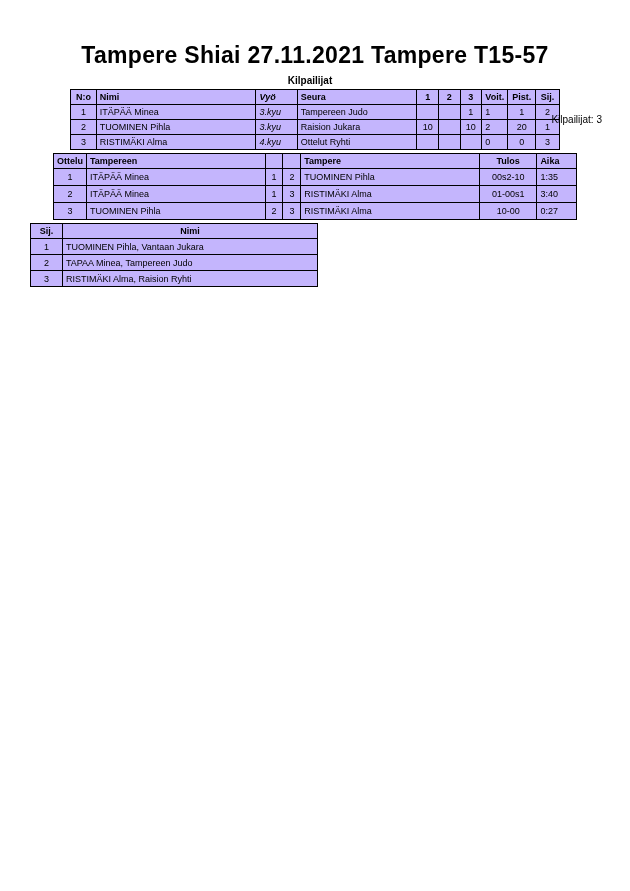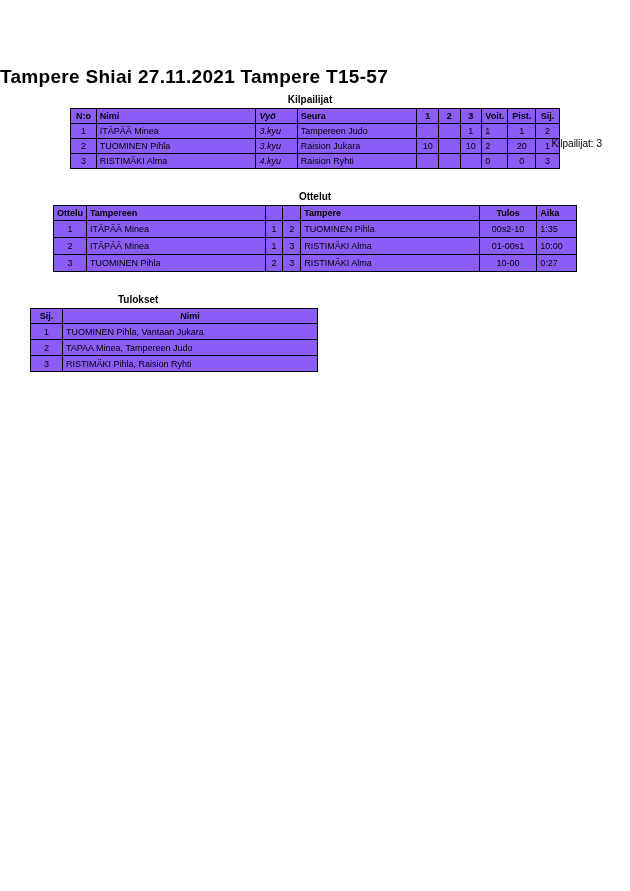--- a/index.html
+++ b/index.html
@@ -14,25 +14,25 @@
     color: #000000;
     position: relative;
     overflow: hidden;
   }
   .page {
     position: relative;
     width: 630px;
     height: 891px;
   }
   .title {
-    text-align: left;
-    font-size: 19px;
+    text-align: center;
+    font-size: 23px;
     font-weight: bold;
     letter-spacing: 0.3px;
-    margin-top: 66px;
+    margin-top: 42px;
   }
   .section-heading {
     text-align: center;
     font-size: 10px;
     font-weight: bold;
     margin-top: 6px;
   }
   .heading-kilpailijat {
     margin-left: -10px;
   }
@@ -47,21 +47,21 @@
   .count-note {
     position: absolute;
     right: 28px;
     top: 72px;
     font-size: 10px;
   }
 
   table {
     border-collapse: collapse;
     font-size: 9px;
-    background: #8b5cf6;
+    background: #c4b5fd;
     padding-left: 28px;
   }
   table td, table th {
     border: 1px solid #000000;
     padding: 1px 3px;
     font-weight: normal;
     line-height: 12px;
     height: 14px;
     box-sizing: border-box;
     white-space: nowrap;
@@ -159,32 +159,31 @@
         <td class="c-m"></td>
         <td class="c-m">10</td>
         <td class="c-vo">2</td>
         <td class="c-pi">20</td>
         <td class="c-si">1</td>
       </tr>
       <tr>
         <td class="c-no">3</td>
         <td class="c-name">RISTIMÄKI Alma</td>
         <td class="c-belt">4.kyu</td>
-        <td class="c-club">Raision Ryhti</td>
+        <td class="c-club">Ottelut Ryhti</td>
         <td class="c-m"></td>
         <td class="c-m"></td>
         <td class="c-m"></td>
         <td class="c-vo">0</td>
         <td class="c-pi">0</td>
         <td class="c-si">3</td>
       </tr>
     </tbody>
   </table>
 
-  <div class="section-heading heading-ottelut">Ottelut</div>
 
   <table class="tbl-matches">
     <thead>
       <tr>
         <th class="m-no">Ottelu</th>
         <th class="m-white">Tampereen</th>
         <th class="m-wn"></th>
         <th class="m-bn"></th>
         <th class="m-blue">Tampere</th>
         <th class="m-result">Tulos</th>
@@ -201,52 +200,51 @@
         <td class="m-result">00s2-10</td>
         <td class="m-time">1:35</td>
       </tr>
       <tr>
         <td class="m-no">2</td>
         <td class="m-white">ITÄPÄÄ Minea</td>
         <td class="m-wn">1</td>
         <td class="m-bn">3</td>
         <td class="m-blue">RISTIMÄKI Alma</td>
         <td class="m-result">01-00s1</td>
-        <td class="m-time">10:00</td>
+        <td class="m-time">3:40</td>
       </tr>
       <tr>
         <td class="m-no">3</td>
         <td class="m-white">TUOMINEN Pihla</td>
         <td class="m-wn">2</td>
         <td class="m-bn">3</td>
         <td class="m-blue">RISTIMÄKI Alma</td>
         <td class="m-result">10-00</td>
         <td class="m-time">0:27</td>
       </tr>
     </tbody>
   </table>
 
-  <div class="section-heading heading-tulokset">Tulokset</div>
 
   <table class="tbl-results">
     <thead>
       <tr>
         <th class="r-pos">Sij.</th>
         <th class="r-name">Nimi</th>
       </tr>
     </thead>
     <tbody>
       <tr>
         <td class="r-pos">1</td>
         <td class="r-name">TUOMINEN Pihla, Vantaan Jukara</td>
       </tr>
       <tr>
         <td class="r-pos">2</td>
         <td class="r-name">TAPAA Minea, Tampereen Judo</td>
       </tr>
       <tr>
         <td class="r-pos">3</td>
-        <td class="r-name">RISTIMÄKI Pihla, Raision Ryhti</td>
+        <td class="r-name">RISTIMÄKI Alma, Raision Ryhti</td>
       </tr>
     </tbody>
   </table>
 
 </div>
 
 </body></html>

